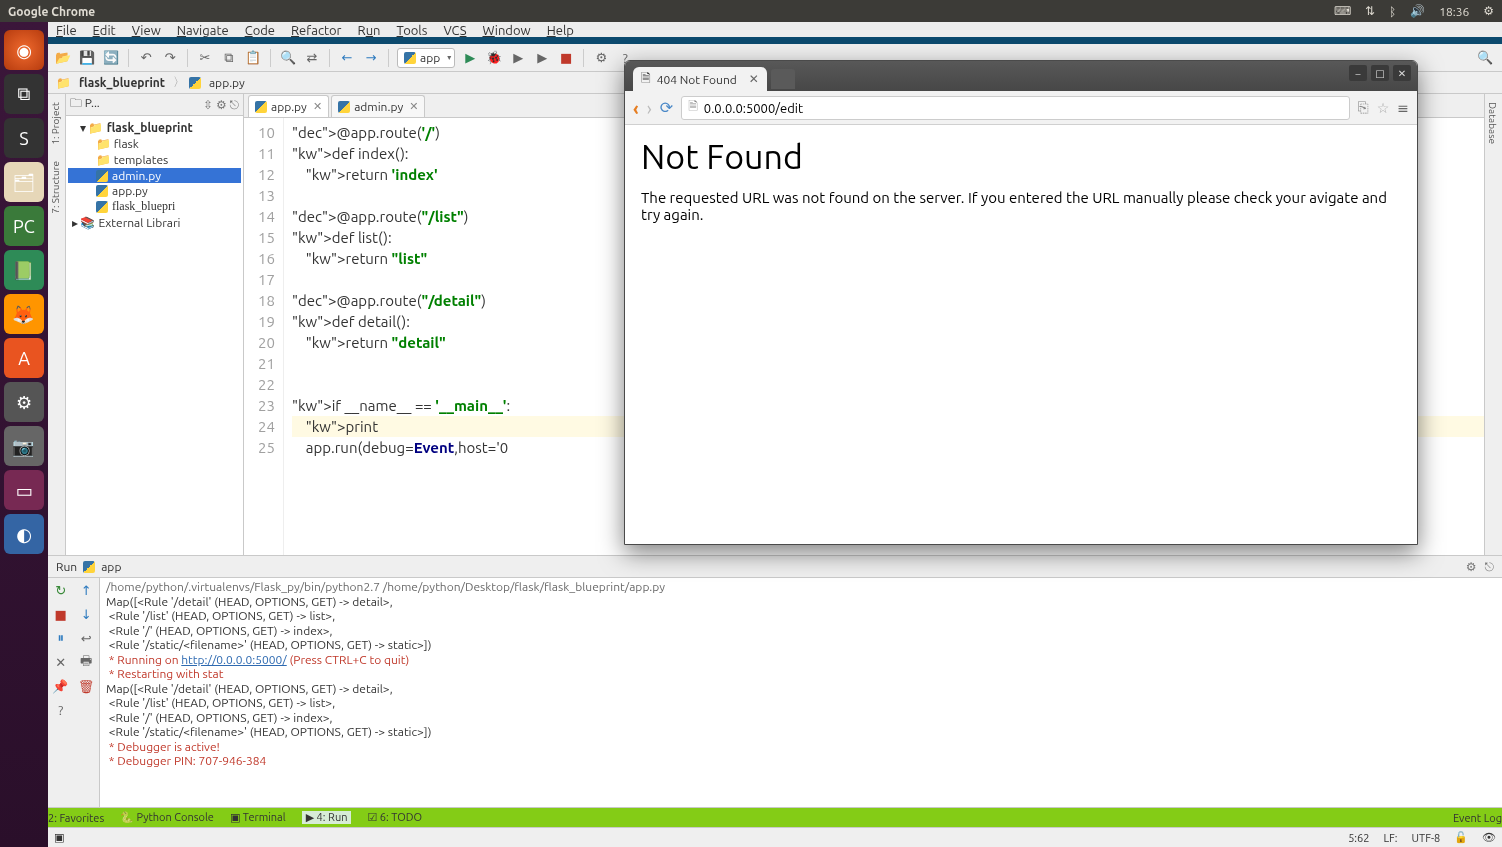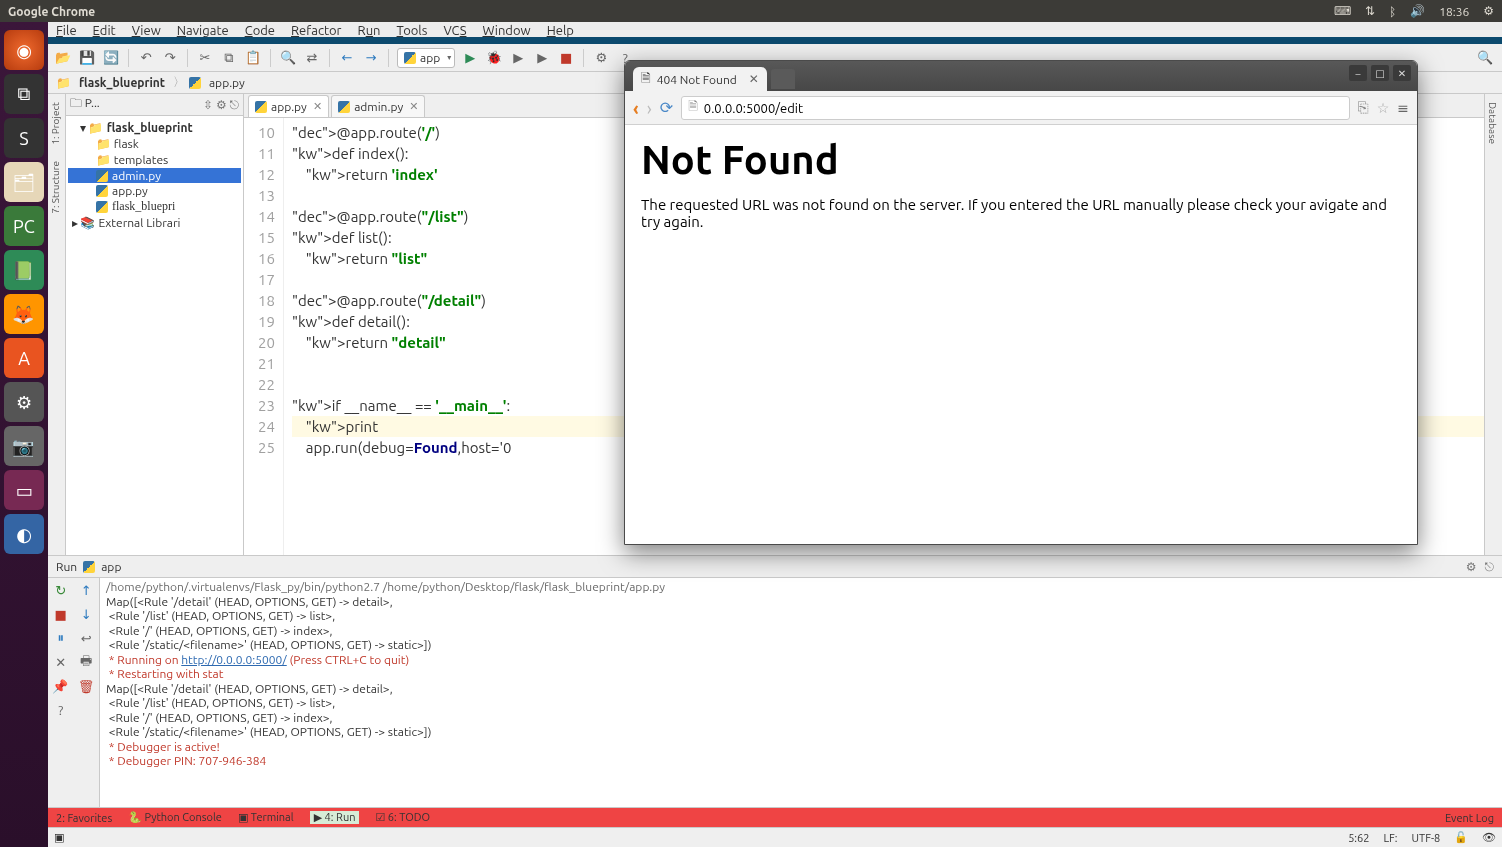--- a/index.html
+++ b/index.html
@@ -78,41 +78,41 @@
   .runside .r { color:#c0392b; }
   .runside .bl { color:#2e7bbf; }
   .console { flex:1; font-family:"DejaVu Sans Mono",monospace; font-size:12px; line-height:14.5px; padding:2px 6px; overflow:hidden; white-space:pre; }
   .console .path { color:#6a6a6a; }
   .console .red { color:#c0392b; }
   .console .lnk { color:#2e6ab1; text-decoration:underline; }
 
   .statusbar { height:20px; background:#efefef; border-top:1px solid #c9c9c9; display:flex; align-items:center; font-size:11px; padding:0 6px; gap:12px; }
   .statusbar .right { margin-left:auto; display:flex; gap:14px; align-items:center; }
 
-  .bottombar { height:20px; background:#ef4444; border-top:1px solid #c9c9c9; display:flex; align-items:center; font-size:11px; padding:0 8px; gap:16px; }
+  .bottombar { height:20px; background:#84cc16; border-top:1px solid #c9c9c9; display:flex; align-items:center; font-size:11px; padding:0 0; gap:16px; }
   .bottombar .runlab { background:#d7ecd7; padding:0 4px; }
 
   
   .chrome { position:absolute; left:624px; top:60px; width:794px; height:485px; background:#fff; border:1px solid #4a4a4a; border-radius:6px 6px 0 0; box-shadow:0 8px 24px rgba(0,0,0,.5); display:flex; flex-direction:column; overflow:hidden; }
   .chrome .titlebar { height:30px; background:linear-gradient(#585858,#474747); display:flex; align-items:flex-end; padding-left:8px; position:relative; }
   .chrome .ctab { height:24px; background:#f2f2f2; border-radius:6px 6px 0 0; display:flex; align-items:center; padding:0 8px; font-size:12px; color:#333; gap:6px; margin-bottom:0; }
   .chrome .ctab .cx { color:#666; font-size:12px; margin-left:6px; }
   .chrome .newtab { width:24px; height:20px; background:#5a5a5a; margin-left:4px; border-radius:3px 3px 0 0; align-self:flex-end; margin-bottom:2px; }
   .chrome .winbtns { position:absolute; right:6px; top:4px; display:flex; gap:4px; }
   .chrome .winbtns span { width:18px; height:16px; background:#3a3a3a; color:#ddd; font-size:10px; display:flex; align-items:center; justify-content:center; border-radius:2px; }
   .chrome .addrbar { height:34px; background:#f2f2f2; border-bottom:1px solid #d0d0d0; display:flex; align-items:center; padding:0 8px; gap:8px; font-size:14px; }
   .chrome .nav { color:#bbb; font-size:18px; }
   .chrome .nav.back { color:#e67e22; font-weight:bold; }
   .chrome .reload { color:#4a88c7; font-size:16px; }
   .chrome .omni { flex:1; height:24px; border:1px solid #ccc; background:#fff; border-radius:3px; display:flex; align-items:center; padding:0 6px; font-size:13px; gap:6px; }
   .chrome .omni .pg { color:#888; font-size:12px; }
   .chrome .star { color:#aaa; }
   .chrome .menu { color:#666; }
   .chrome .page { flex:1; padding:12px 16px; font-family:"Times New Roman",serif; color:#000; overflow:hidden; }
-  .chrome .page h1 { font-size:40px; font-weight:bold; margin-bottom:14px; }
+  .chrome .page h1 { font-size:34px; font-weight:normal; margin-bottom:14px; }
   .chrome .page p { font-size:15px; }
 
   .pyicon { display:inline-block; width:12px; height:12px; background:linear-gradient(135deg,#3573a6 50%,#ffd43b 50%); border-radius:2px; }
   .fldicon { color:#b5985a; }
 </style>
 </head>
 <body>
 
 <div class="panel">
   <span class="title">Google Chrome</span>
@@ -252,21 +252,21 @@
 <span class="&lt;span">"kw"</span>&gt;def list():
     <span class="&lt;span">"kw"</span>&gt;return <span class="str">"list"</span>
 
 <span class="&lt;span">"dec"</span>&gt;@app.route(<span class="str">"/detail"</span>)
 <span class="&lt;span">"kw"</span>&gt;def detail():
     <span class="&lt;span">"kw"</span>&gt;return <span class="str">"detail"</span>
 
 
 <span class="&lt;span">"kw"</span>&gt;if __name__ == <span class="str">'__main__'</span>:
 <span class="hl">    <span class="&lt;span">"kw"</span>&gt;print</span> app.url_map
-    app.run(debug=<span class="kw">Found</span>,host='0
+    app.run(debug=<span class="kw">Event</span>,host='0
 </div>
       </div>
     </div>
 
     <div class="right-tabs">
       <div class="vtab">Database</div>
     </div>
   </div>
 
   <div class="runwin">

